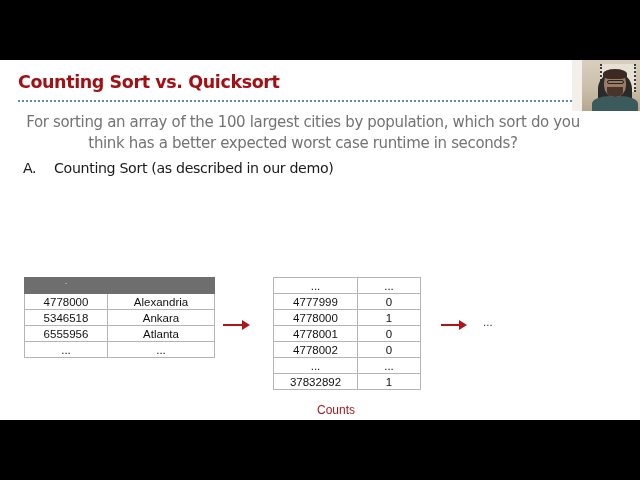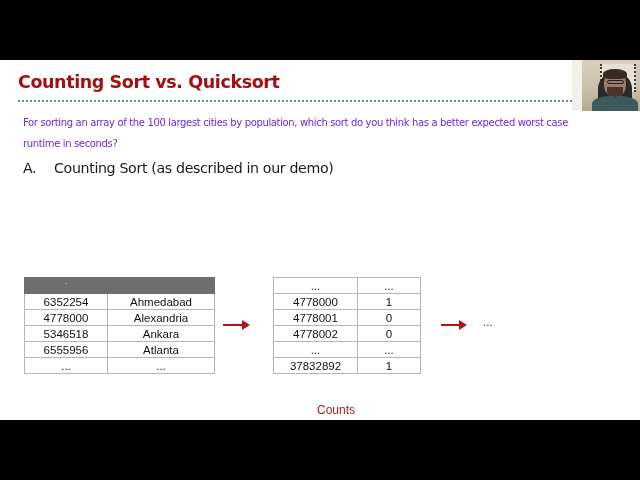--- a/index.html
+++ b/index.html
@@ -34,22 +34,23 @@
     .webcam .chair { position: absolute; left: 26px; top: 12px; width: 34px; height: 34px; border-radius: 50% 50% 20% 20%; background: #2a2a2a; }
     .webcam .head { position: absolute; left: 32px; top: 11px; width: 22px; height: 26px; border-radius: 45%; background: #9b7a66; }
     .webcam .hair { position: absolute; left: 31px; top: 9px; width: 24px; height: 10px; border-radius: 50% 50% 30% 30%; background: #3b2a22; }
     .webcam .glasses { position: absolute; left: 35px; top: 20px; width: 17px; height: 4px; border: 1px solid #222; border-radius: 2px; }
     .webcam .beard { position: absolute; left: 35px; top: 27px; width: 16px; height: 10px; border-radius: 0 0 50% 50%; background: #4a3329; }
     .webcam .shirt { position: absolute; left: 20px; top: 36px; width: 46px; height: 20px; border-radius: 40% 40% 0 0; background: #3b5a5c; }
 
     .body-text {
       position: absolute; left: 23px;
       font-family: "DejaVu Sans", sans-serif;
-      font-size: 10px; color: #6d28d9; line-height: 21px;
+      font-size: 15px; color: #737373; line-height: 21px;
       letter-spacing: -0.35px;
+      text-align: center;
     }
     .question { top: 52px; width: 560px; }
     .option { position: absolute; left: 23px; font-family: "DejaVu Sans", sans-serif; font-size: 14.2px; color: #1a1a1a; letter-spacing: -0.35px; }
     .option .letter { display: inline-block; width: 31px; }
     .option-a { top: 100px; }
     .option-b { top: 122px; font-weight: bold; }
     .note { top: 173px; }
 
     table.grid {
       position: absolute; border-collapse: collapse;
@@ -104,24 +105,20 @@
   </div>
 
 
   <table class="grid cities">
     <tbody>
         <tr class="header">
       <td>`</td>
       <td></td>
     </tr>
     <tr>
-          <td>6352254</td>
-          <td>Ahmedabad</td>
-        </tr>
-    <tr>
           <td>4778000</td>
           <td>Alexandria</td>
         </tr>
     <tr>
           <td>5346518</td>
           <td>Ankara</td>
         </tr>
     <tr>
           <td>6555956</td>
           <td>Atlanta</td>
@@ -133,20 +130,24 @@
   </tbody>
     </table>
 
   <div class="arrow arrow-1"></div>
 
   <table class="grid counts">
     <tbody>
         <tr>
           <td>...</td>
           <td>...</td>
+        </tr>
+    <tr>
+          <td>4777999</td>
+          <td>0</td>
         </tr>
     <tr>
           <td>4778000</td>
           <td>1</td>
         </tr>
     <tr>
           <td>4778001</td>
           <td>0</td>
         </tr>
     <tr>

